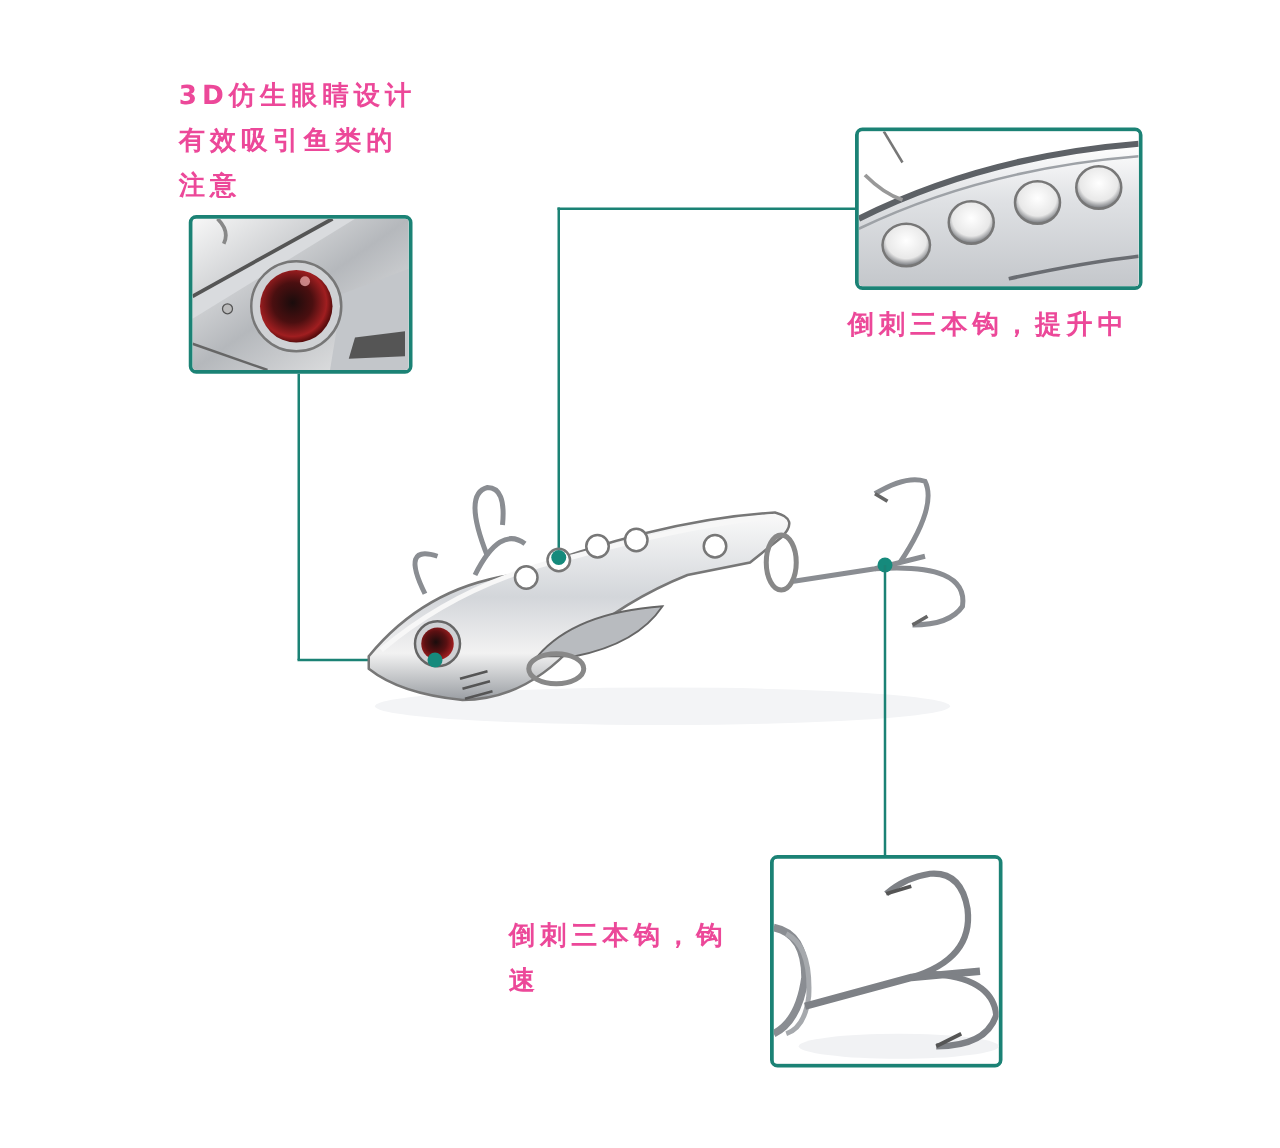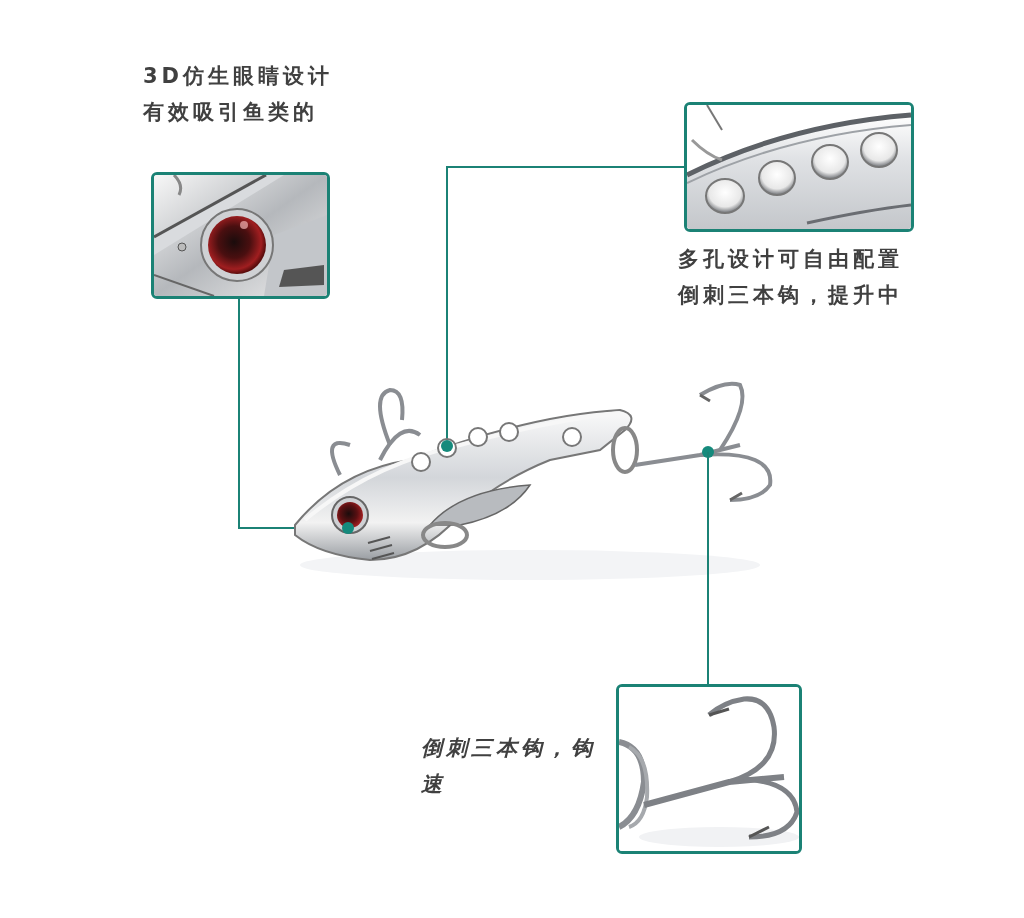--- a/index.html
+++ b/index.html
@@ -1,33 +1,34 @@
 <!DOCTYPE html>
 <html><head>
 <meta charset="utf-8">
 <style>
   html, body { margin: 0; padding: 0; background: #ffffff; }
   body { width: 1024px; height: 918px; position: relative; overflow: hidden;
          font-family: "DejaVu Sans", "Liberation Sans", sans-serif; }
-  .caption { position: absolute; color: #404040; font-size: 21px; line-height: 36px;
+  .caption { position: absolute; color: #ec4899; font-size: 21px; line-height: 36px;
              letter-spacing: 4px; font-weight: bold; }
   .caption div { white-space: nowrap; }
   .box { position: absolute; border: 3px solid #1b8275; border-radius: 6px;
          background: #f4f4f4; overflow: hidden; box-sizing: border-box; }
   .leader { position: absolute; background: #1b8275; }
   .dot { position: absolute; width: 12px; height: 12px; border-radius: 50%;
          background: #158a7c; }
   svg { display: block; }
 </style>
 </head>
 <body>
 
 <div class="caption" style="left:143px; top:58px;">
   <div>3D仿生眼睛设计</div>
   <div>有效吸引鱼类的</div>
+  <div>注意</div>
 </div>
 
 <div class="box" style="left:151px; top:172px; width:179px; height:127px;">
   <svg width="173" height="121" viewBox="0 0 173 121">
     <defs>
       <linearGradient id="metalA" x1="0" y1="0" x2="1" y2="1">
         <stop offset="0" stop-color="#f7f7f7"></stop>
         <stop offset="0.5" stop-color="#b5b8bc"></stop>
         <stop offset="1" stop-color="#eeeeee"></stop>
       </linearGradient>
@@ -80,21 +81,20 @@
     <ellipse cx="143" cy="57" rx="18" ry="17" fill="url(#holeG)" stroke="#777" stroke-width="2"></ellipse>
     <ellipse cx="192" cy="45" rx="18" ry="17" fill="url(#holeG)" stroke="#777" stroke-width="2"></ellipse>
     <path d="M120 118 Q180 105 224 100" stroke="#6a6d72" stroke-width="3" fill="none"></path>
   </svg>
 </div>
 
 <div class="leader" style="left:446px; top:166px; width:238px; height:2px;"></div>
 <div class="leader" style="left:446px; top:166px; width:2px; height:276px;"></div>
 
 <div class="caption" style="left:678px; top:241px;">
-  <div>多孔设计可自由配置</div>
   <div>倒刺三本钩，提升中</div>
 </div>
 
 <div style="position:absolute; left:280px; top:375px; width:500px; height:210px;">
   <svg width="500" height="210" viewBox="0 0 500 210">
     <defs>
       <linearGradient id="bodyG" x1="0" y1="0" x2="0" y2="1">
         <stop offset="0" stop-color="#fafafa"></stop>
         <stop offset="0.45" stop-color="#d3d6da"></stop>
         <stop offset="0.75" stop-color="#f2f2f2"></stop>
@@ -152,16 +152,16 @@
     <path d="M0 55 Q25 60 25 95 Q20 130 0 140" stroke="#8a8d92" stroke-width="6" fill="none"></path>
     <path d="M10 60 Q30 70 28 110 Q25 135 10 140" stroke="#a6a9ad" stroke-width="4" fill="none"></path>
     <path d="M25 118 L110 95 L165 90" stroke="#7e8186" stroke-width="6" fill="none"></path>
     <path d="M110 95 Q160 80 155 40 Q150 10 125 12 Q105 15 90 28" stroke="#7e8186" stroke-width="5" fill="none"></path>
     <path d="M90 28 L110 22" stroke="#555" stroke-width="3"></path>
     <path d="M125 92 Q175 95 178 125 Q170 150 130 150" stroke="#7e8186" stroke-width="5" fill="none"></path>
     <path d="M130 150 L150 140" stroke="#555" stroke-width="3"></path>
   </svg>
 </div>
 
-<div class="caption" style="left:421px; top:730px;font-style:italic;">
+<div class="caption" style="left:407px; top:730px;">
   <div>倒刺三本钩，钩</div>
   <div>速</div>
 </div>
 
 </body></html>

